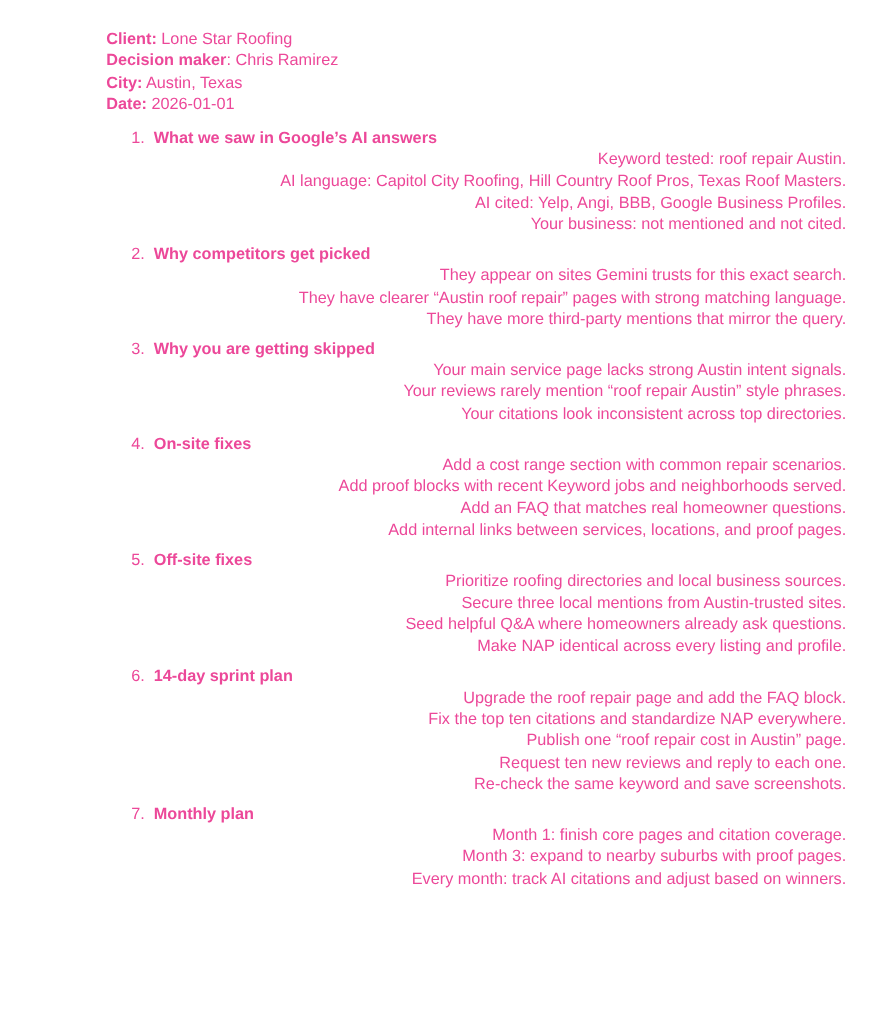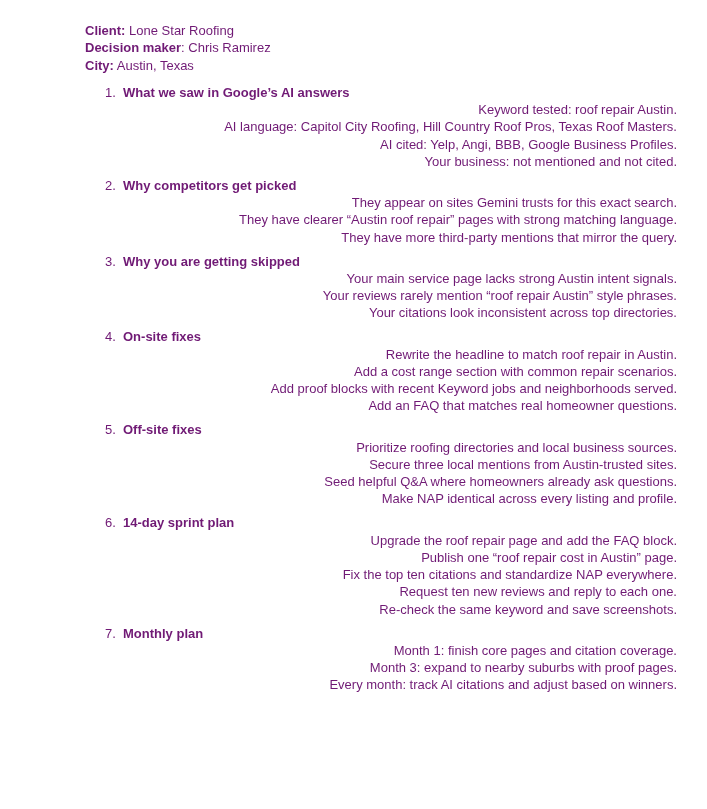--- a/index.html
+++ b/index.html
@@ -6,21 +6,21 @@
     margin: 0;
     padding: 0;
     background: #ffffff;
   }
   .page {
     position: relative;
     box-sizing: border-box;
     width: 707px;
     height: 809px;
     background: #ffffff;
-    color: #701a75;
+    color: #ec4899;
     font-family: "Liberation Sans", sans-serif;
     font-size: 13px;
     line-height: 17.3px;
     padding: 22px 30px 0 85px;
     overflow: hidden;
   }
   .header {
     margin-bottom: 10px;
   }
   .header-line {
@@ -56,20 +56,21 @@
 </style>
 </head>
 <body>
 
 <div class="page">
 
   <div class="header">
     <div class="header-line"><span class="field-label">Client:</span><span class="field-value"> Lone Star Roofing</span></div>
     <div class="header-line"><span class="field-label">Decision maker</span><span class="field-value">: Chris Ramirez</span></div>
     <div class="header-line"><span class="field-label">City:</span><span class="field-value"> Austin, Texas</span></div>
+    <div class="header-line"><span class="field-label">Date:</span><span class="field-value"> 2026-01-01</span></div>
   </div>
 
   <div class="list">
 
     <div class="section">
       <div class="section-number">1.</div>
       <div class="section-body">
         <div class="section-title">What we saw in Google’s AI answers</div>
         <div class="section-line">Keyword tested: roof repair Austin.</div>
         <div class="section-line">AI language: Capitol City Roofing, Hill Country Roof Pros, Texas Roof Masters.</div>
@@ -95,45 +96,45 @@
         <div class="section-line">Your main service page lacks strong Austin intent signals.</div>
         <div class="section-line">Your reviews rarely mention “roof repair Austin” style phrases.</div>
         <div class="section-line">Your citations look inconsistent across top directories.</div>
       </div>
     </div>
 
     <div class="section">
       <div class="section-number">4.</div>
       <div class="section-body">
         <div class="section-title">On-site fixes</div>
-        <div class="section-line">Rewrite the headline to match roof repair in Austin.</div>
         <div class="section-line">Add a cost range section with common repair scenarios.</div>
         <div class="section-line">Add proof blocks with recent Keyword jobs and neighborhoods served.</div>
         <div class="section-line">Add an FAQ that matches real homeowner questions.</div>
+        <div class="section-line">Add internal links between services, locations, and proof pages.</div>
       </div>
     </div>
 
     <div class="section">
       <div class="section-number">5.</div>
       <div class="section-body">
         <div class="section-title">Off-site fixes</div>
         <div class="section-line">Prioritize roofing directories and local business sources.</div>
         <div class="section-line">Secure three local mentions from Austin-trusted sites.</div>
         <div class="section-line">Seed helpful Q&amp;A where homeowners already ask questions.</div>
         <div class="section-line">Make NAP identical across every listing and profile.</div>
       </div>
     </div>
 
     <div class="section">
       <div class="section-number">6.</div>
       <div class="section-body">
         <div class="section-title">14-day sprint plan</div>
         <div class="section-line">Upgrade the roof repair page and add the FAQ block.</div>
+        <div class="section-line">Fix the top ten citations and standardize NAP everywhere.</div>
         <div class="section-line">Publish one “roof repair cost in Austin” page.</div>
-        <div class="section-line">Fix the top ten citations and standardize NAP everywhere.</div>
         <div class="section-line">Request ten new reviews and reply to each one.</div>
         <div class="section-line">Re-check the same keyword and save screenshots.</div>
       </div>
     </div>
 
     <div class="section">
       <div class="section-number">7.</div>
       <div class="section-body">
         <div class="section-title">Monthly plan</div>
         <div class="section-line">Month 1: finish core pages and citation coverage.</div>

